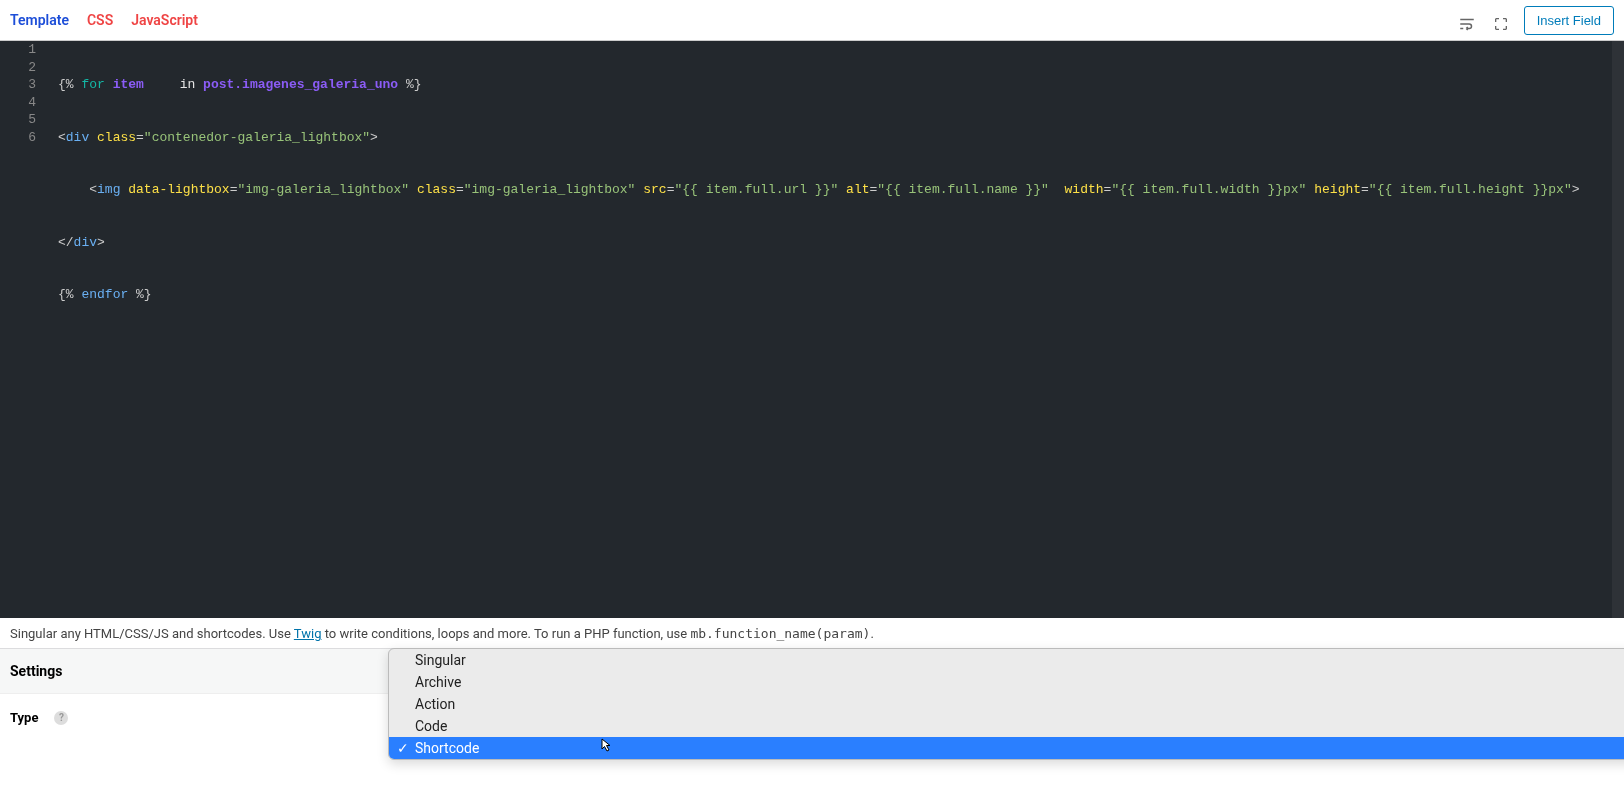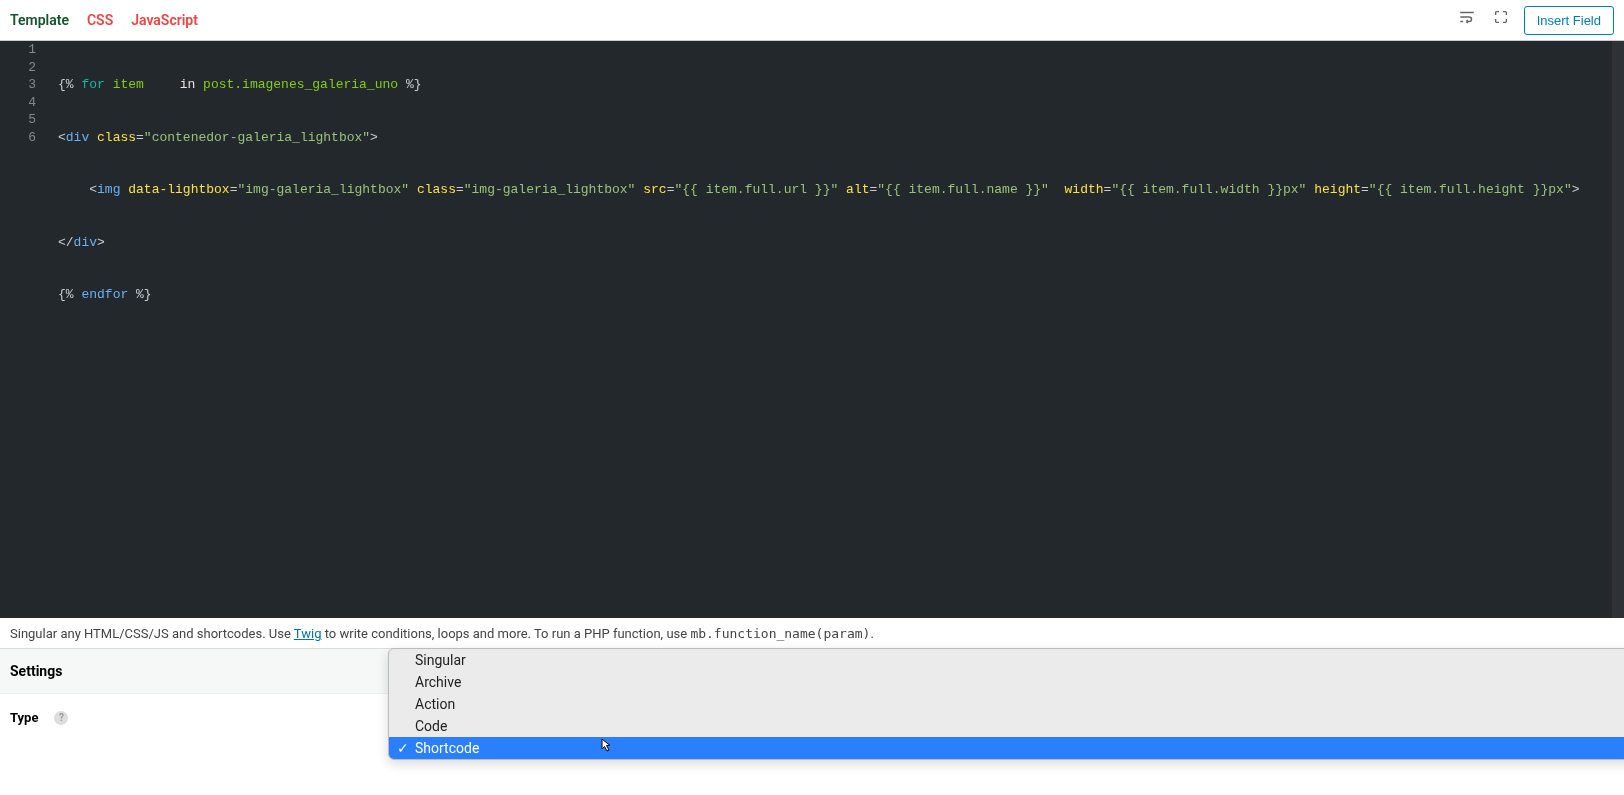--- a/index.html
+++ b/index.html
@@ -20,22 +20,22 @@
   border-bottom: 1px solid #ccc;
   padding: 0 10px;
 }
 .tabs { display: flex; gap: 18px; }
 .tab {
   font-size: 14px;
   font-weight: 600;
   color: #ef4444;
   cursor: pointer;
 }
-.tab.active { color: #14532d; }
-.toolbar-right { display: flex; align-items: flex-start; gap: 12px; }
+.tab.active { color: #1d4ed8; }
+.toolbar-right { display: flex; align-items: flex-end; gap: 12px; }
 .icon-btn {
   width: 22px; height: 22px;
   display: flex; align-items: center; justify-content: center;
   cursor: pointer; color: #666;
 }
 .insert-btn {
   border: 1px solid #007cba;
   color: #007cba;
   background: transparent;
   padding: 6px 12px;
@@ -62,21 +62,21 @@
 .code-area {
   flex: 1;
   padding-left: 10px;
   white-space: pre;
   color: #ccc;
   overflow: hidden;
 }
 .code-line { height: 17.5px; line-height: 17.5px; }
 .tok-tag-punc { color: #ccc; }
 .tok-keyword { color: #14b8a6; }
-.tok-var { color: #84cc16; }
+.tok-var { color: #8b5cf6; font-weight: bold; }
 .tok-in { color: #e5e5e5; margin-left: 28px; }
 .tok-string { color: #98c379; }
 .tok-attr { color: #fde047; }
 .tok-tagname { color: #6ab0f3; }
 .tok-endfor { color: #6ab0f3; }
 .tok-delim { color: #ccc; }
 .scrollbar-right {
   position: absolute;
   right: 0; top: 0; bottom: 0;
   width: 12px;

